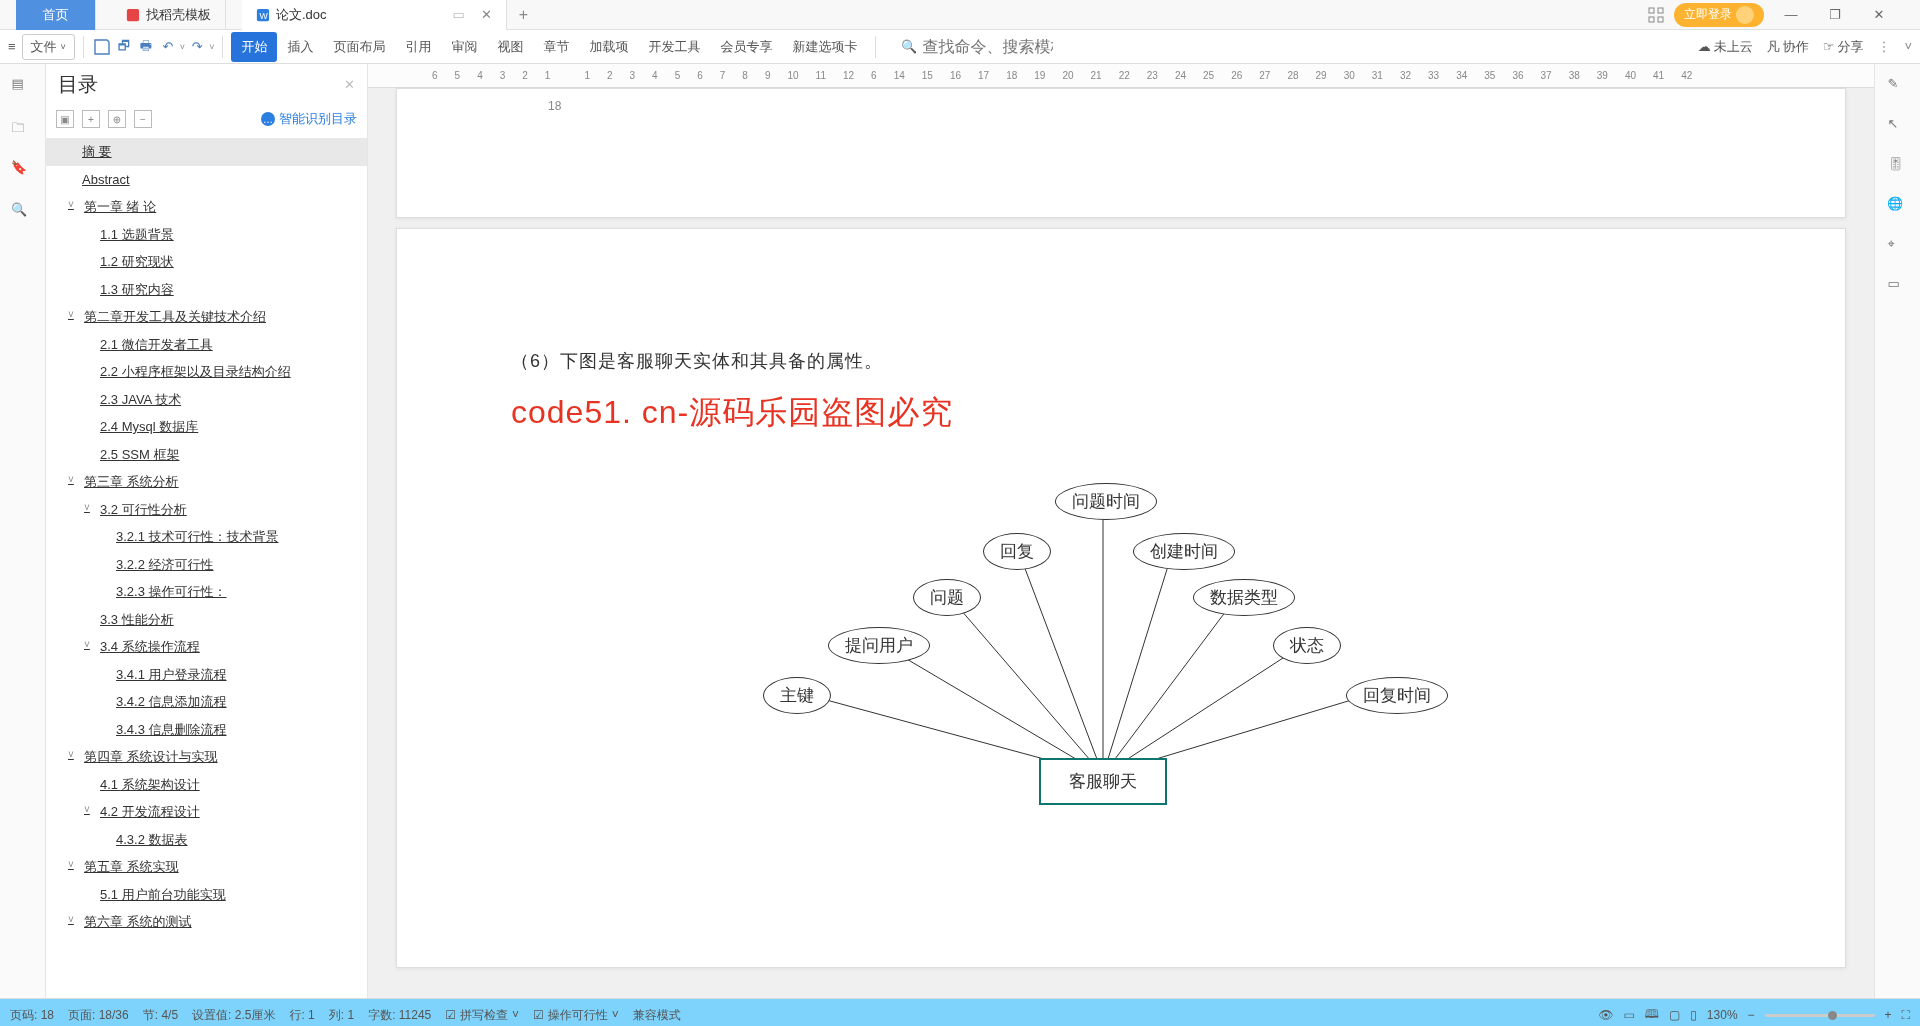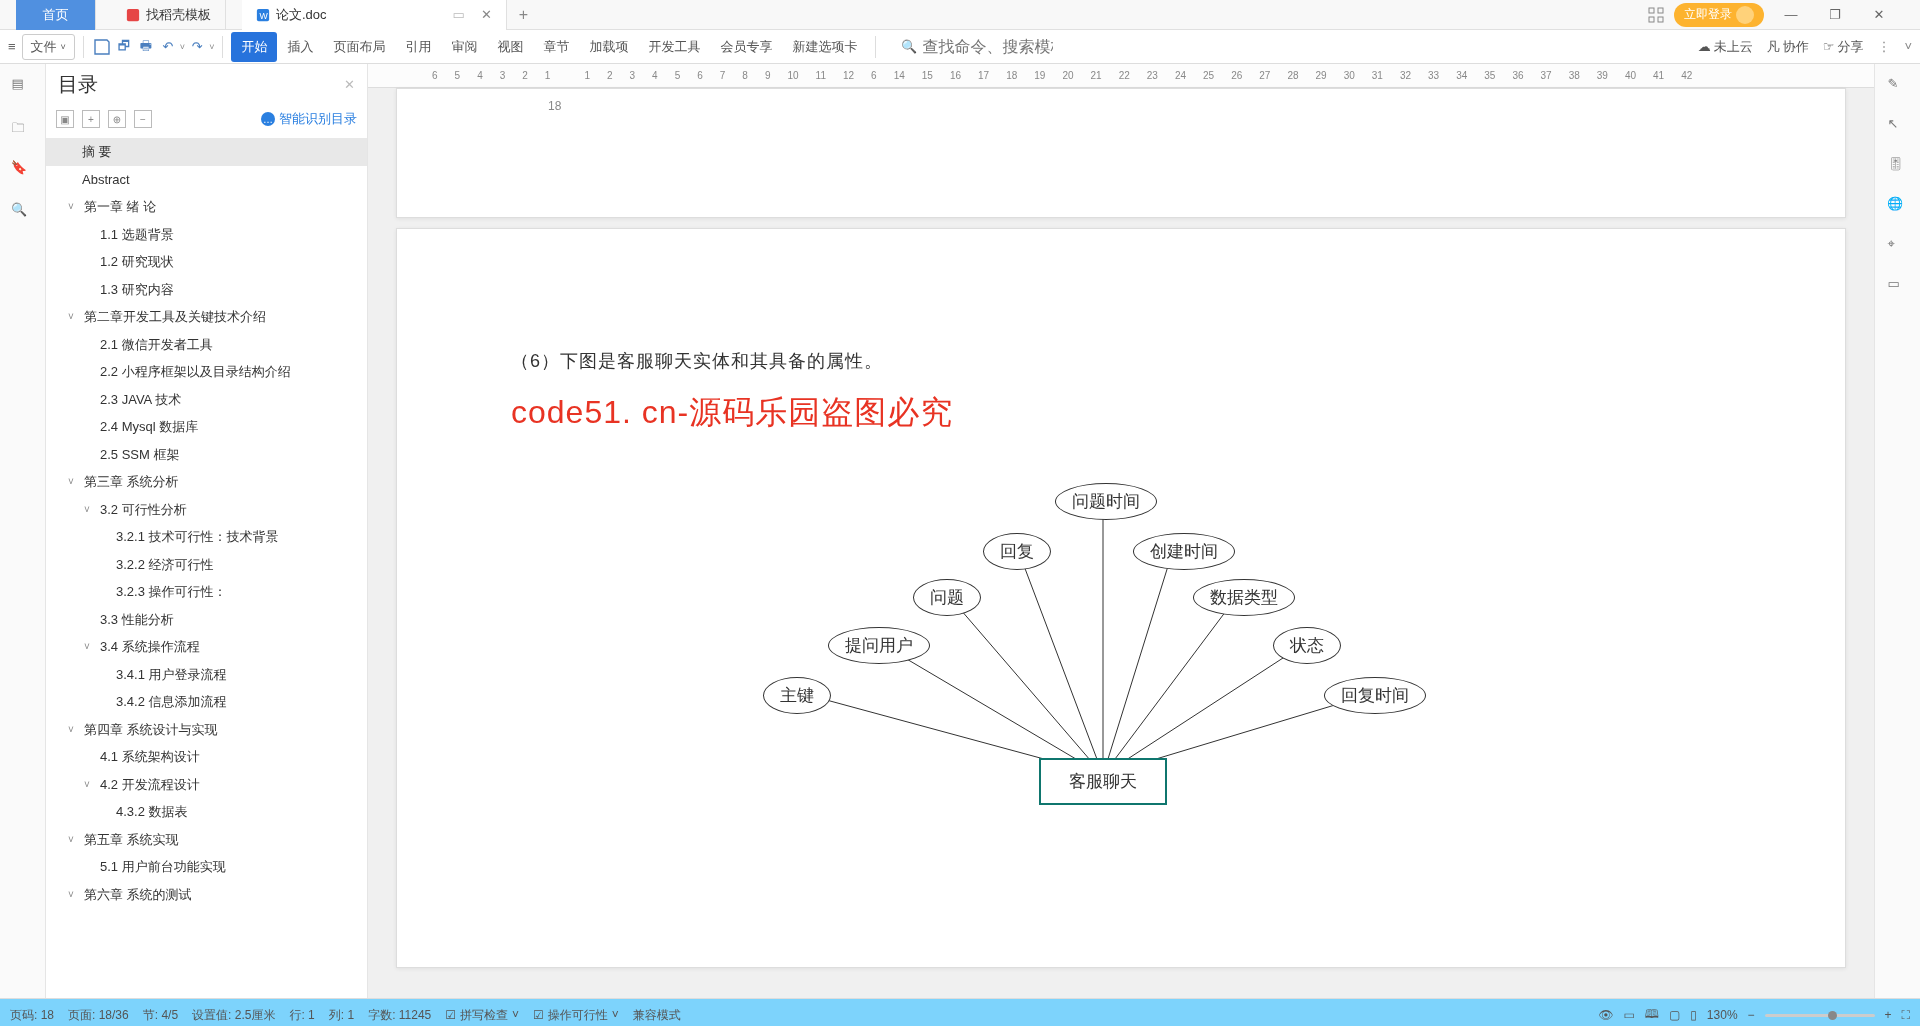--- a/index.html
+++ b/index.html
@@ -38,21 +38,21 @@
 
 .toc-panel { width: 322px; border-right: 1px solid #e5e5e5; display: flex; flex-direction: column; }
 .toc-head { height: 40px; display: flex; align-items: center; padding: 0 12px; }
 .toc-title { font-size: 20px; color: #333; }
 .toc-close { margin-left: auto; color: #bbb; }
 .toc-tools { height: 30px; display: flex; align-items: center; padding: 0 10px; gap: 8px; color: #888; }
 .toc-tools .tico { width: 18px; height: 18px; border: 1px solid #bbb; display: inline-flex; align-items: center; justify-content: center; font-size: 10px; }
 .toc-smart { margin-left: auto; color: #2a7fe0; display: flex; align-items: center; gap: 4px; font-size: 13px;}
 .smart-dot { width: 14px; height: 14px; border-radius: 50%; background:#2a7fe0; color:#fff; display:inline-flex; align-items:center; justify-content:center; font-size:10px;}
 .toc-list { flex: 1; overflow-y: auto; padding: 4px 0; }
-.toc-item { padding: 4px 10px 4px 10px; display: flex; align-items: center; gap: 4px; color: #333; font-size: 13px; cursor: pointer; line-height: 1.5; }
+.toc-item { padding: 4px 10px 4px 10px; display: flex; align-items: flex-start; gap: 4px; color: #333; font-size: 13px; cursor: pointer; line-height: 1.5; text-decoration: underline; }
 .toc-item.selected { background: #e8e8e8; }
 .chev { width: 12px; display: inline-block; color: #888; font-size: 10px; }
 .ind0 { padding-left: 20px; }
 .ind1 { padding-left: 22px; }
 .ind2 { padding-left: 38px; }
 .ind3 { padding-left: 54px; }
 
 .canvas { flex: 1; background: #f0f0f0; position: relative; overflow:hidden;}
 .ruler { height: 24px; background: #fcfcfc; border-bottom: 1px solid #ddd; display: flex; align-items: center; padding-left: 64px; font-size: 10px; color: #888; gap: 17px; white-space: nowrap; overflow: hidden;}
 .page-break { height: 130px; background: #fff; margin: 0 28px 10px 28px; border: 1px solid #ddd; box-shadow: 0 1px 4px rgba(0,0,0,0.07);}
@@ -272,20 +272,24 @@
           <span class="chev">˅</span>
           <span>3.4 系统操作流程</span>
         </div>
         <div class="toc-item ind3">
           <span class="chev"></span>
           <span>3.4.1 用户登录流程</span>
         </div>
         <div class="toc-item ind3">
           <span class="chev"></span>
           <span>3.4.2 信息添加流程</span>
+        </div>
+        <div class="toc-item ind3">
+          <span class="chev"></span>
+          <span>3.4.3 信息删除流程</span>
         </div>
         <div class="toc-item ind1">
           <span class="chev">˅</span>
           <span>第四章  系统设计与实现</span>
         </div>
         <div class="toc-item ind2">
           <span class="chev"></span>
           <span>4.1 系统架构设计</span>
         </div>
         <div class="toc-item ind2">
@@ -381,21 +385,21 @@
           <line x1="360" y1="320" x2="625" y2="240" stroke="#333"></line>
         </svg>
         <div class="attr" style="left:20px; top:222px">主键</div>
         <div class="attr" style="left:85px; top:172px">提问用户</div>
         <div class="attr" style="left:170px;top:124px">问题</div>
         <div class="attr" style="left:240px;top:78px">回复</div>
         <div class="attr" style="left:312px;top:28px">问题时间</div>
         <div class="attr" style="left:390px;top:78px">创建时间</div>
         <div class="attr" style="left:450px;top:124px">数据类型</div>
         <div class="attr" style="left:530px;top:172px">状态</div>
-        <div class="attr" style="left:581px;top:222px">回复时间</div>
+        <div class="attr" style="left:603px;top:222px">回复时间</div>
         <div class="entity-box">客服聊天</div>
       </div>
     </div>
   </div>
 
   <div class="right-rail">
     <span class="ric">✎</span>
     <span class="ric">↖</span>
     <span class="ric">🎚</span>
     <span class="ric">🌐</span>

